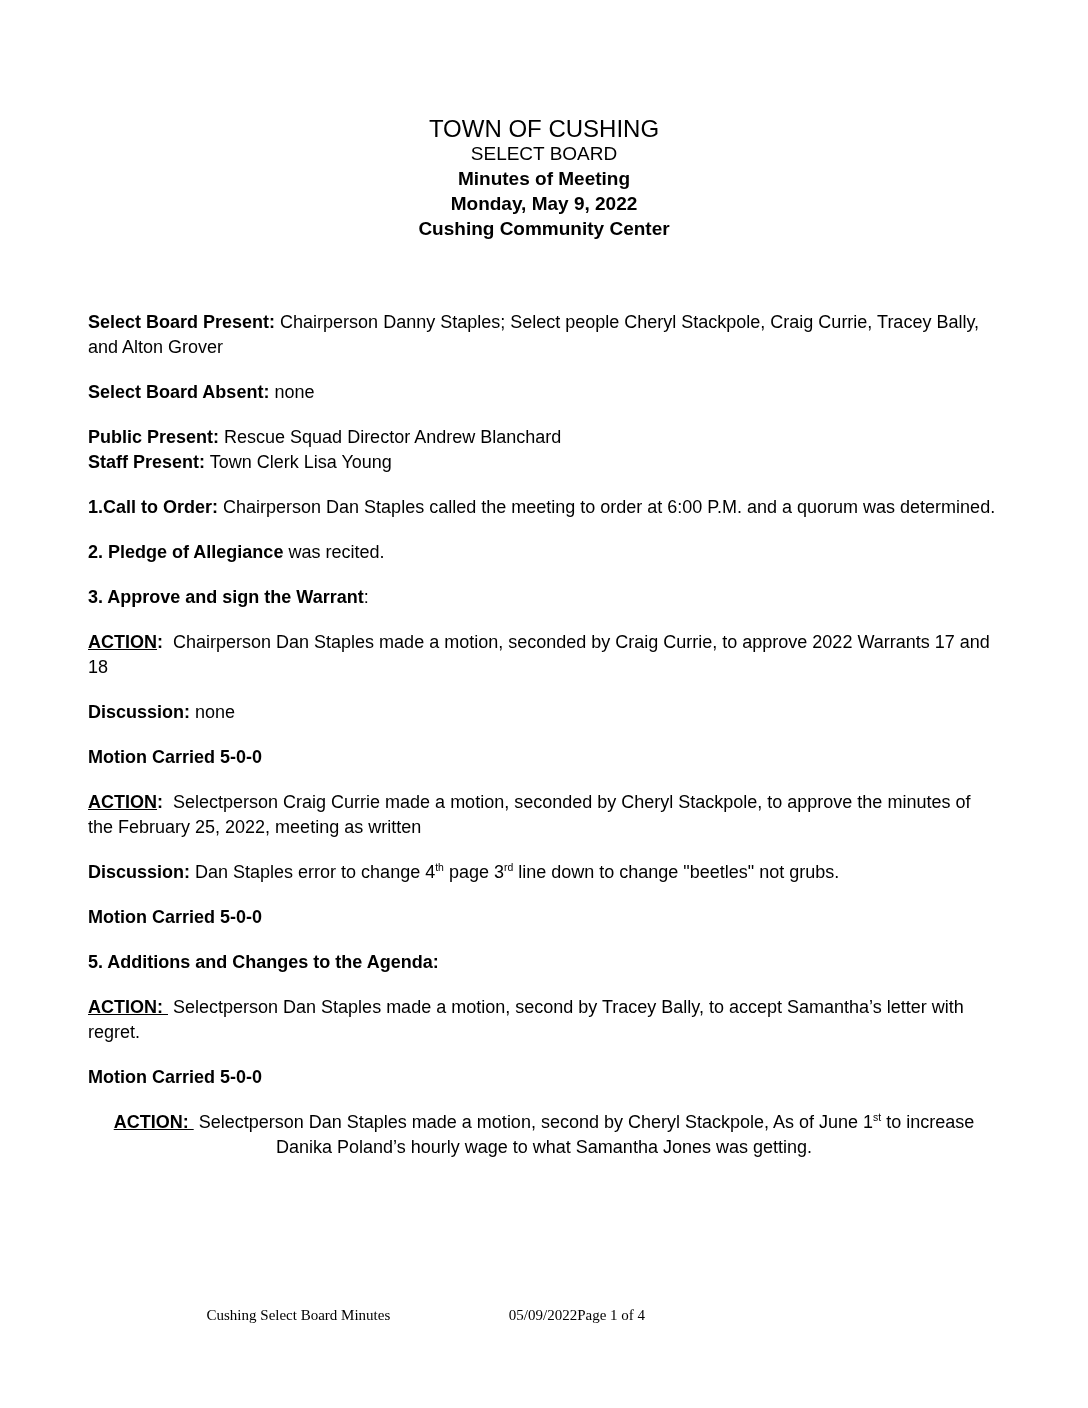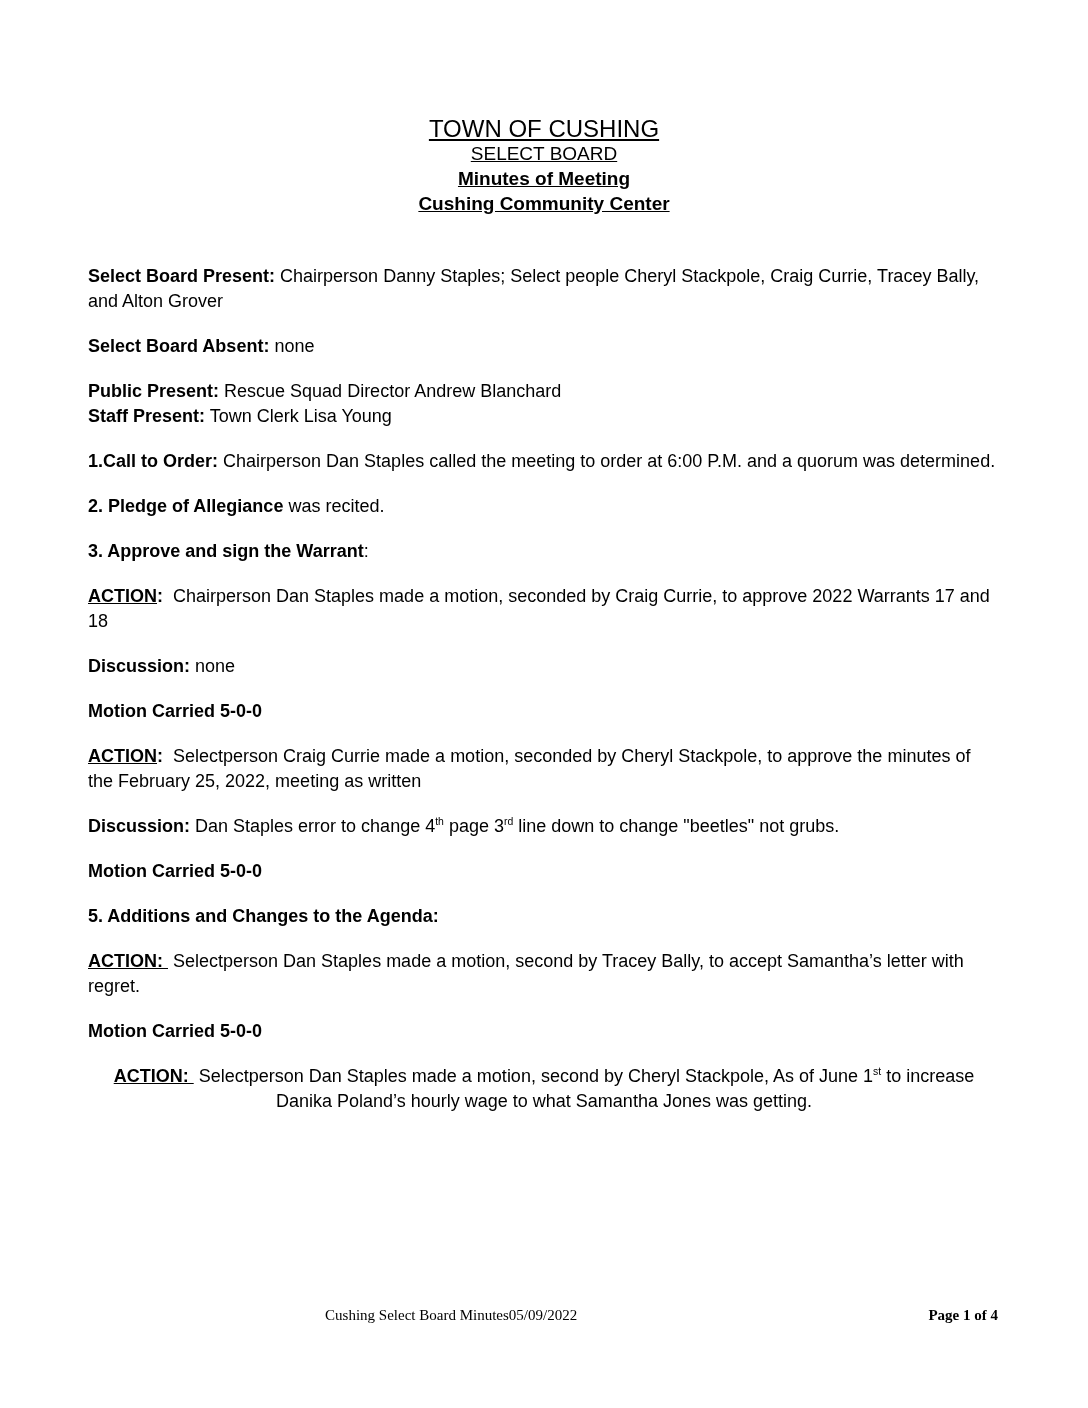--- a/index.html
+++ b/index.html
@@ -19,22 +19,21 @@
     overflow: hidden;
   }
   .content {
     position: absolute;
     left: 88px;
     top: 116px;
     width: 912px;
   }
   .doc-header {
     text-align: center;
-    margin-bottom: 48px;
-    text-decoration: underline;
+    margin-bottom: 69px;
   }
   .doc-title {
     font-size: 24px;
     line-height: 25px;
   }
   .doc-sub {
     font-size: 19px;
     line-height: 25px;
   }
   .doc-sub-bold {
@@ -61,34 +60,35 @@
     position: absolute;
     left: 88px;
     top: 1306px;
     width: 910px;
     display: grid;
     grid-template-columns: 1fr auto 1fr;
     font-family: "Liberation Serif", serif;
     font-size: 15px;
     line-height: 19px;
   }
-  .doc-footer .f-left { text-align: right; }
+  .doc-footer .f-left { text-align: center; }
   .doc-footer .f-center { text-align: left; }
-  .doc-footer .f-right { text-align: right; font-weight: bold; }
+  .doc-footer .f-right { text-align: left; }
 </style>
 </head>
 <body>
 
 <div class="page">
   <div class="content">
 
     <div class="doc-header">
       <div class="doc-title">TOWN OF CUSHING</div>
       <div class="doc-sub">SELECT BOARD</div>
       <div class="doc-sub-bold">Minutes of Meeting</div>
+      <div class="doc-sub-bold">Monday, May 9, 2022</div>
       <div class="doc-sub-bold">Cushing Community Center</div>
     </div>
 
     <p class="para"><span class="b">Select Board Present:</span><span> Chairperson Danny Staples; Select people Cheryl Stackpole, Craig Currie, Tracey Bally, and Alton Grover</span></p>
 
     <p class="para"><span class="b">Select Board Absent:</span><span> none</span></p>
 
     <p class="para no-gap"><span class="b">Public Present:</span><span> Rescue Squad Director Andrew Blanchard</span></p>
 
     <p class="para"><span class="b">Staff Present:</span><span> Town Clerk Lisa Young</span></p>

